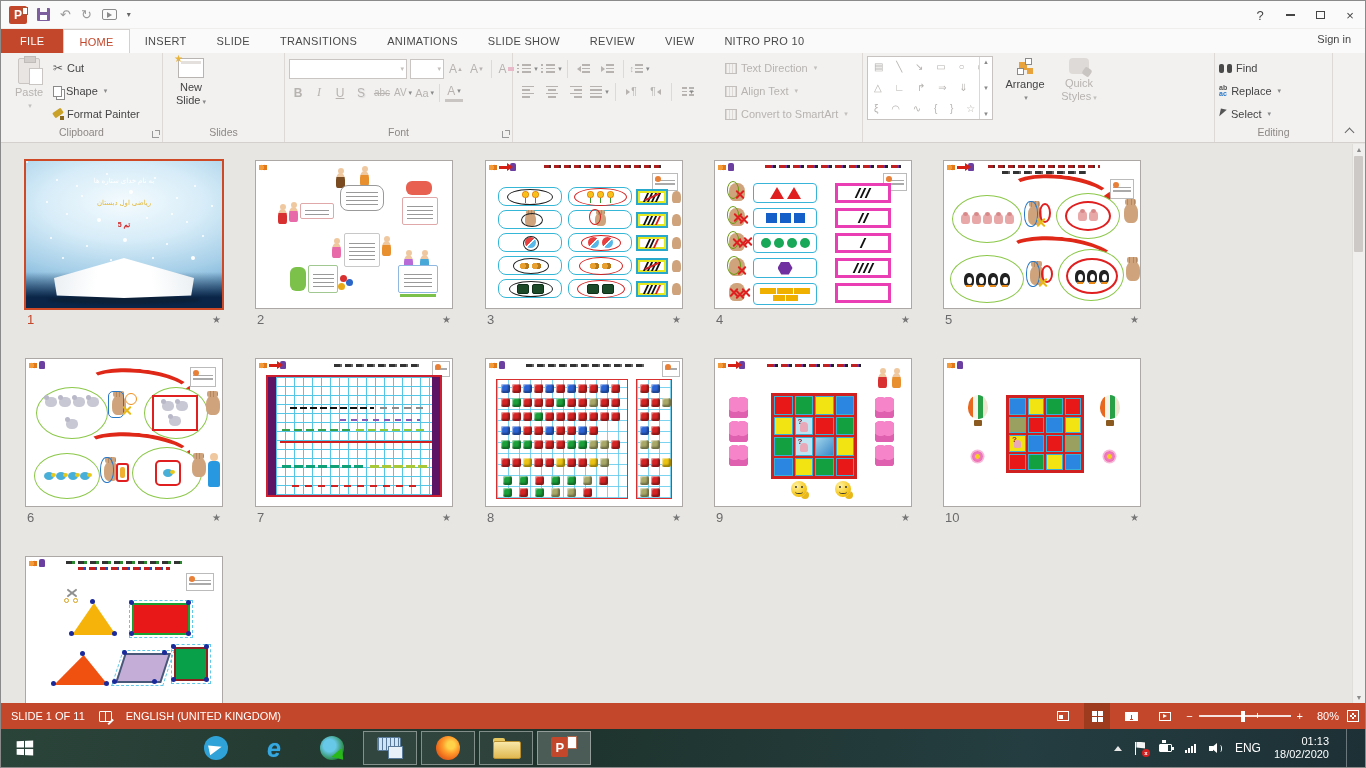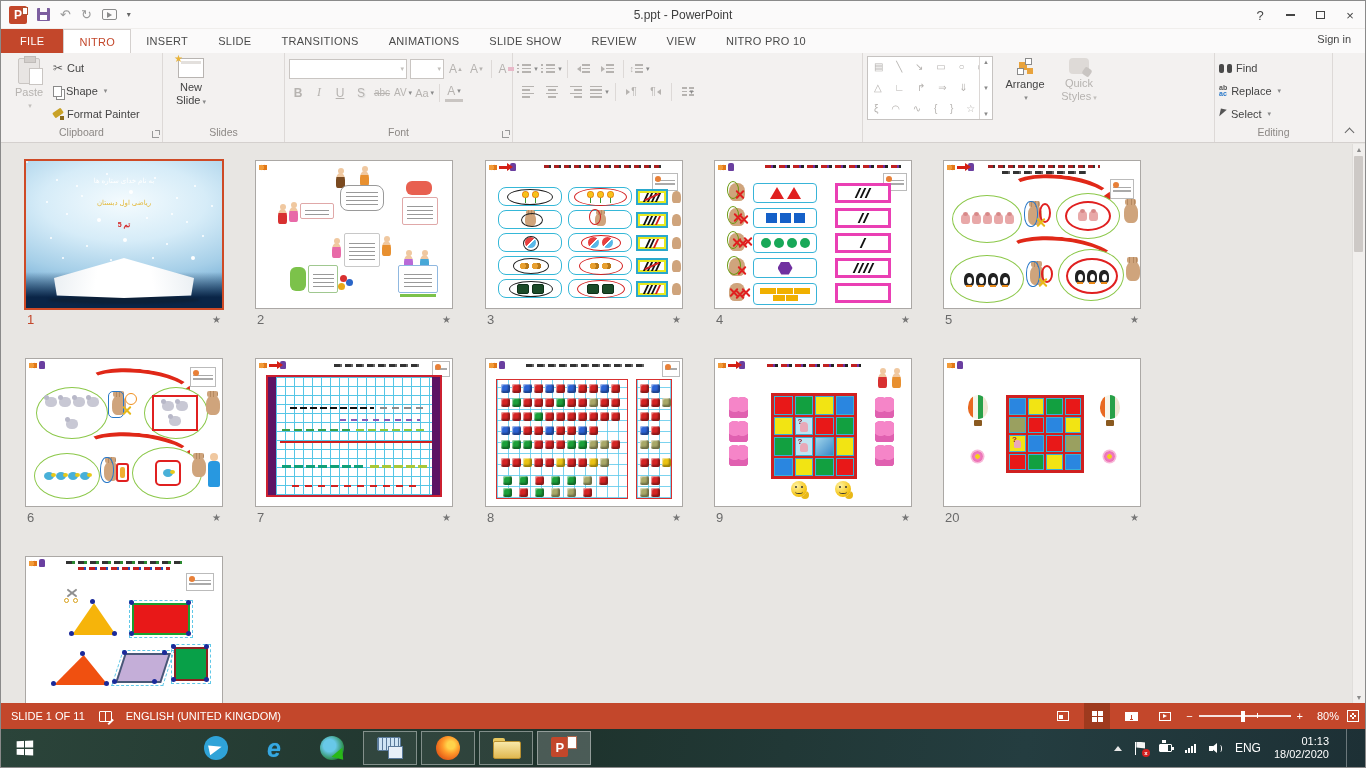--- a/index.html
+++ b/index.html
@@ -330,36 +330,35 @@
 
   <div class="titlebar">
     <div class="qat">
       <span class="pp-ic">P<i></i></span>
       <span class="floppy"></span>
       <span class="qbtn">↶</span>
       <span class="qbtn">↻</span>
       <span class="qshow"></span>
       <span class="qdrop">▾</span>
     </div>
-    <div class="title-text">5.ppt - PowerPoint</div>
     <div class="wbtns">
       <span class="wbtn">?</span>
       <span class="wbtn">
           <span class="mini"></span>
         </span>
       <span class="wbtn">
           <span class="rest"></span>
         </span>
       <span class="wbtn">×</span>
     </div>
   </div>
 
   <div class="tabrow">
     <div class="tab file">FILE</div>
-    <div class="tab active">NITRO</div>
+    <div class="tab active">HOME</div>
     <div class="tab">INSERT</div>
     <div class="tab">SLIDE</div>
     <div class="tab">TRANSITIONS</div>
     <div class="tab">ANIMATIONS</div>
     <div class="tab">SLIDE SHOW</div>
     <div class="tab">REVIEW</div>
     <div class="tab">VIEW</div>
     <div class="tab">NITRO PRO 10</div>
   </div>
   <div class="signin">Sign in</div>
@@ -556,20 +555,37 @@
             <span class="fsep"></span>
             <span class="pbtn">
                 <span class="bars">
                   <i style="width:5px;box-shadow:7px 0 #b6b3b0"></i>
                   <i style="width:5px;box-shadow:7px 0 #b6b3b0"></i>
                   <i style="width:5px;box-shadow:7px 0 #b6b3b0"></i>
                 </span>
                 <span class="drop">▾</span>
               </span>
           </div>
+        </div>
+        <div class="smallcol rightcol" style="margin-left:8px">
+          <div class="sbtn dis">
+              <span class="icb"></span>
+              <span>Text Direction</span>
+              <span class="drop">▾</span>
+            </div>
+          <div class="sbtn dis">
+              <span class="icb"></span>
+              <span>Align Text</span>
+              <span class="drop">▾</span>
+            </div>
+          <div class="sbtn dis">
+              <span class="icb"></span>
+              <span>Convert to SmartArt</span>
+              <span class="drop">▾</span>
+            </div>
         </div>
       </div>
     </div>
 
     <div class="rgroup" style="width:352px">
       <div class="rgc" style="gap:6px">
         <div class="gal">
           <div class="galrows">
             <div>▤ ╲ ↘ ▭ ○ ▭</div>
             <div>△ ∟ ↱ ⇒ ⇓ ◇</div>
@@ -1262,21 +1278,21 @@
               <span class="gc gR"></span>
               <span class="gc gO"></span>
           <span class="gc gR"></span>
               <span class="gc gG"></span>
               <span class="gc gY"></span>
               <span class="gc gB"></span>
         </div>
       </div>
         </div>
       <div class="trow">
-          <span class="tnum">20</span>
+          <span class="tnum">10</span>
           <span class="tstar">★</span>
         </div>
     </div>
 
     <div class="thumb" style="left:24px;top:412px">
       <div class="tframe">
           <div class="cv">
         <div class="ci">
               <span class="bfly"></span>
               <span class="wiz"></span>

